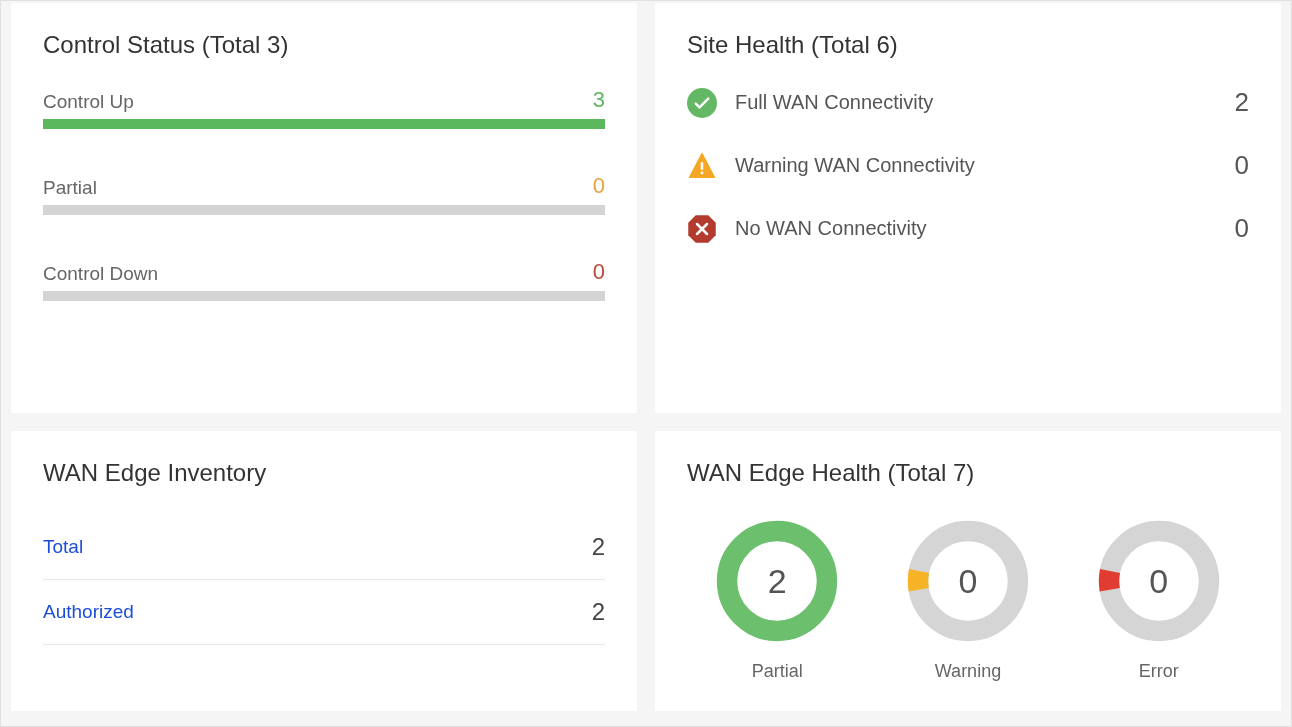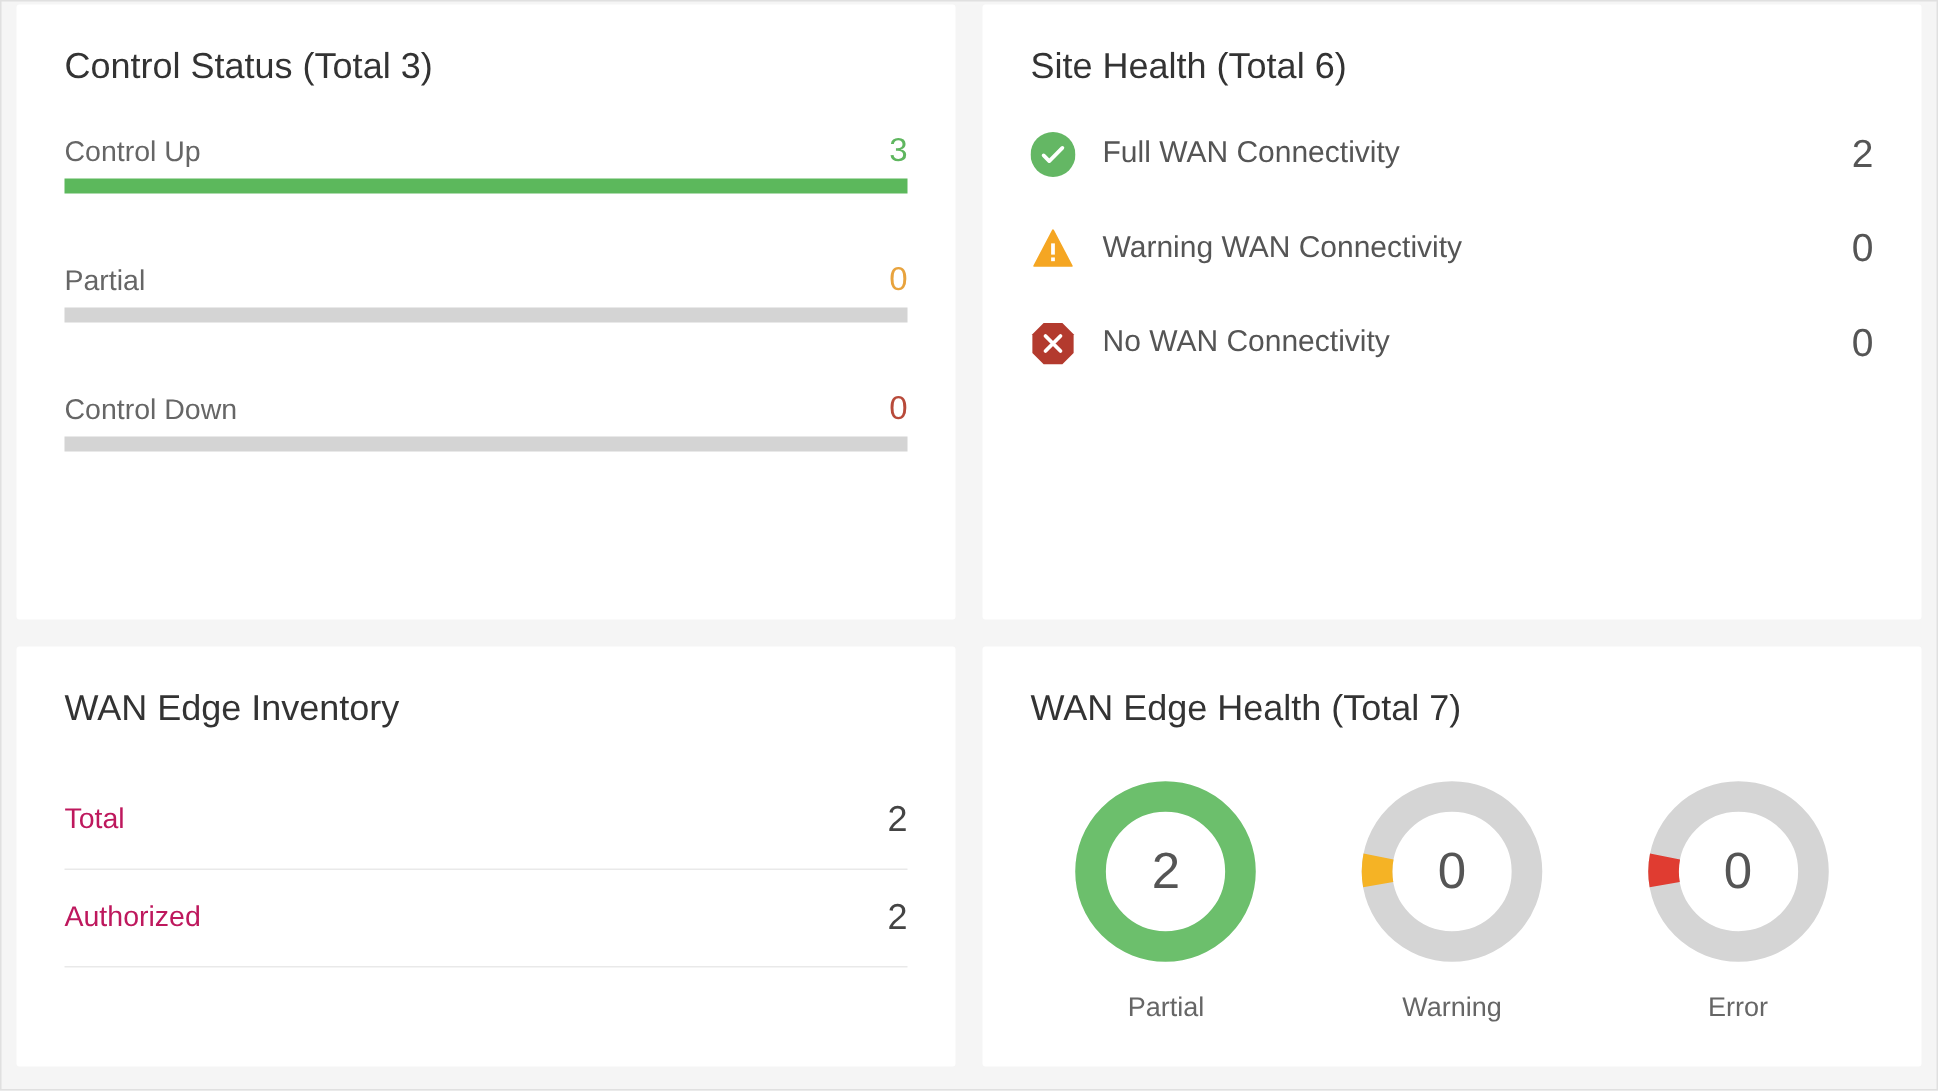--- a/index.html
+++ b/index.html
@@ -73,21 +73,21 @@
     .sh-value { font-size: 26px; color: #555; font-weight: 300; }
 
     
     .inv-row {
       display: flex;
       justify-content: space-between;
       align-items: center;
       padding: 18px 0;
       border-bottom: 1px solid #e9e9e9;
     }
-    .inv-label { font-size: 19px; color: #be185d; }
+    .inv-label { font-size: 19px; color: #1d4ed8; }
     .inv-value { font-size: 24px; color: #444; font-weight: 300; }
 
     
     .donuts { display: flex; justify-content: space-around; gap: 30px; padding: 0 10px; }
     .donut-wrap { display: flex; flex-direction: column; align-items: center; }
     .donut { position: relative; width: 132px; height: 132px; margin-bottom: 14px; }
     .donut svg { width: 100%; height: 100%; }
     .donut-center {
       position: absolute; top:0; left:0; right:0; bottom:0;
       display:flex; align-items:center; justify-content:center;

